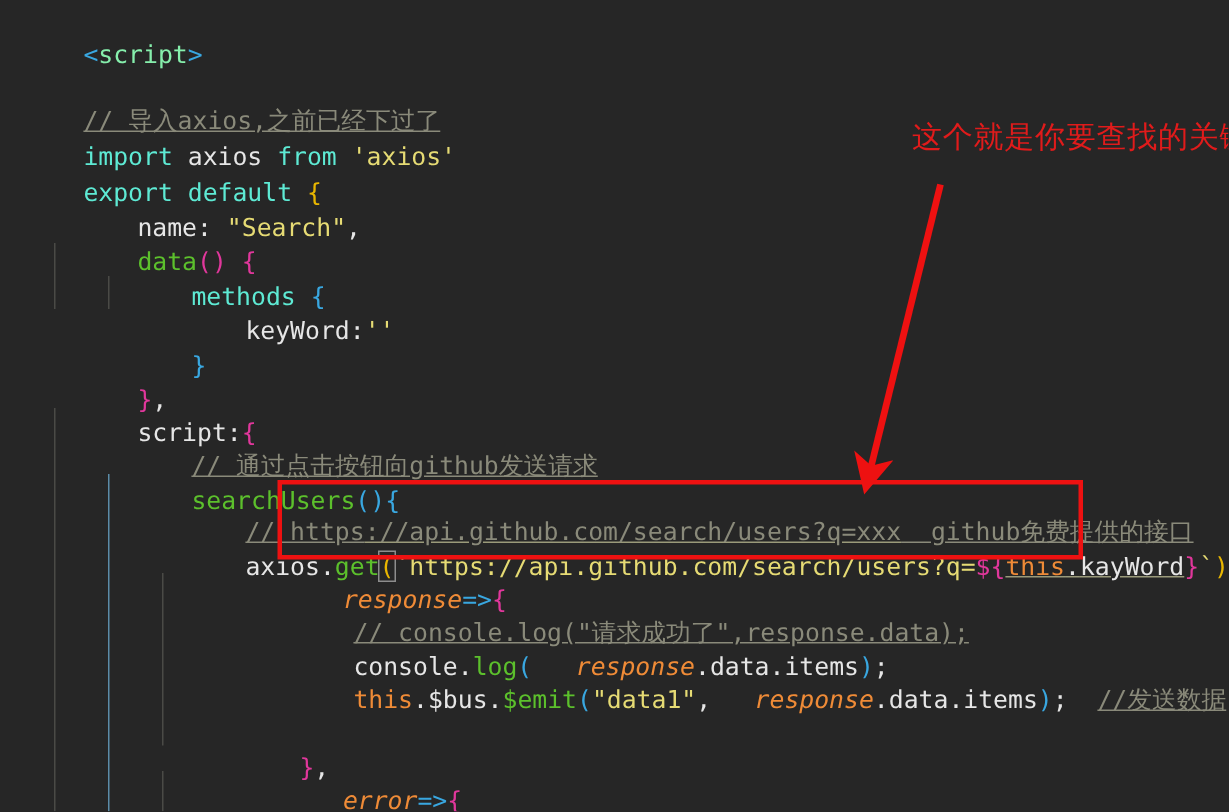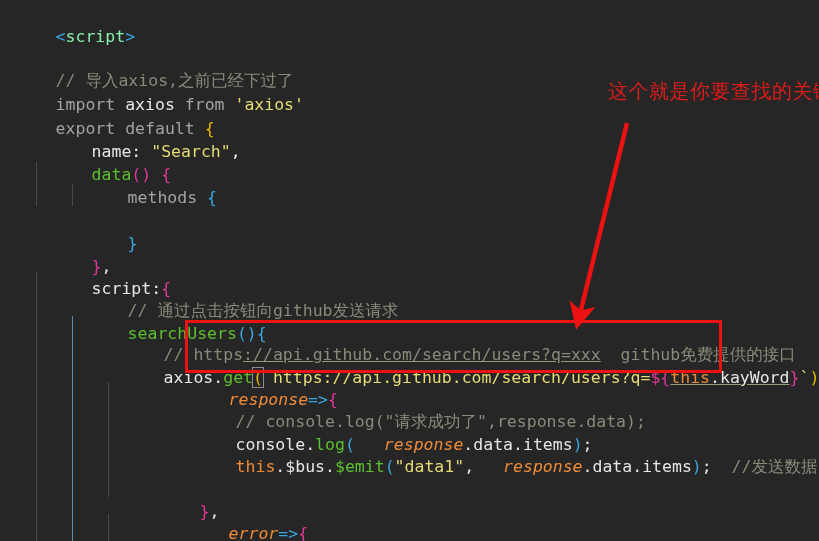--- a/index.html
+++ b/index.html
@@ -25,24 +25,24 @@
     padding:0;
   }
   .ln{
     height:22px;
     white-space:pre;
     position:relative;
     font-size:16.5px;
     letter-spacing:0px;
   }
   
-  .kw     {color:#a3a3a3;}            
+  .kw     {color:#5eead4;}            
   .plain  {color:#e6e6e6;}
   .str    {color:#e6db74;}            
-  .com    {color:#8a8a7a;}            
+  .com    {color:#8a8a7a;text-decoration:underline;}            
   .fn     {color:#5cc02c;}
   .punc   {color:#e6e6e6;}
   .brk1   {color:#e8b600;}            
   .brk2   {color:#e0379b;}            
   .brk3   {color:#39a7e0;}            
   .this   {color:#ef8b37;}            
   .param  {color:#ef8b37;font-style:italic;margin-left:29px;}
   .arrow  {color:#39a7e0;}
   .tag    {color:#86efac;}
   .ul     {text-decoration:underline;text-decoration-color:#9a9a7a;text-align:right;}
@@ -127,20 +127,23 @@
     <div class="ln" style="position:absolute;left:32px;top:142px;">
       <span class="fn">data</span><span class="brk2">(</span><span class="brk2">)</span><span class="plain"> </span><span class="brk2">{</span>
     </div>
 
     
     <div class="ln" style="position:absolute;left:68px;top:165px;">
       <span class="kw">methods</span><span class="plain"> </span><span class="brk3">{</span>
     </div>
 
     
+    <div class="ln" style="position:absolute;left:104px;top:188px;">
+      <span class="plain">keyWord</span><span class="punc">:</span><span class="str">''</span>
+    </div>
 
     
     <div class="ln" style="position:absolute;left:68px;top:211px;">
       <span class="brk3">}</span>
     </div>
 
     
     <div class="ln" style="position:absolute;left:32px;top:234px;">
       <span class="brk2">}</span><span class="punc">,</span>
     </div>

